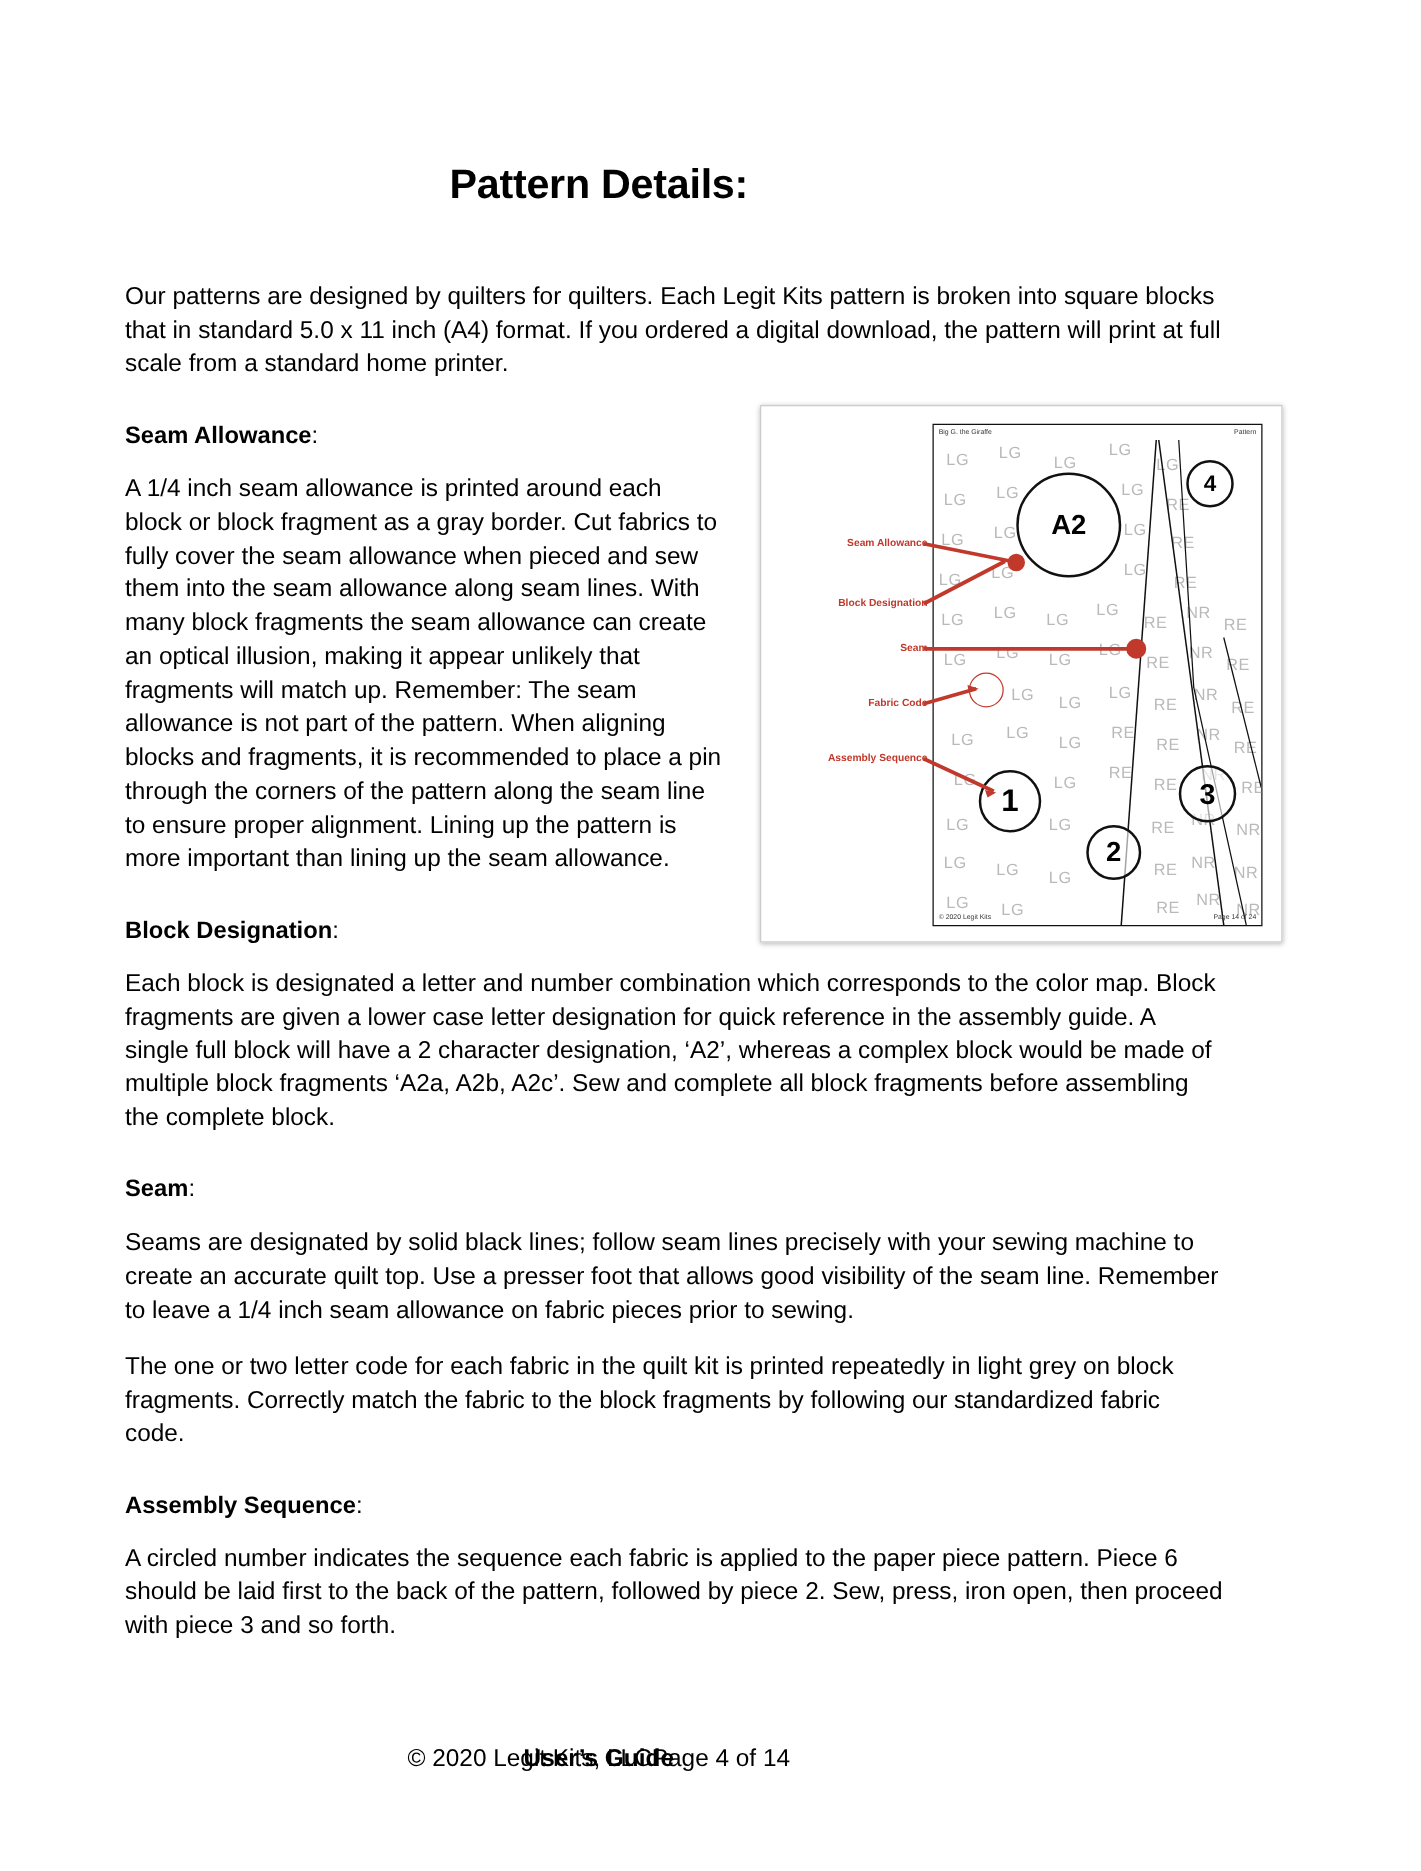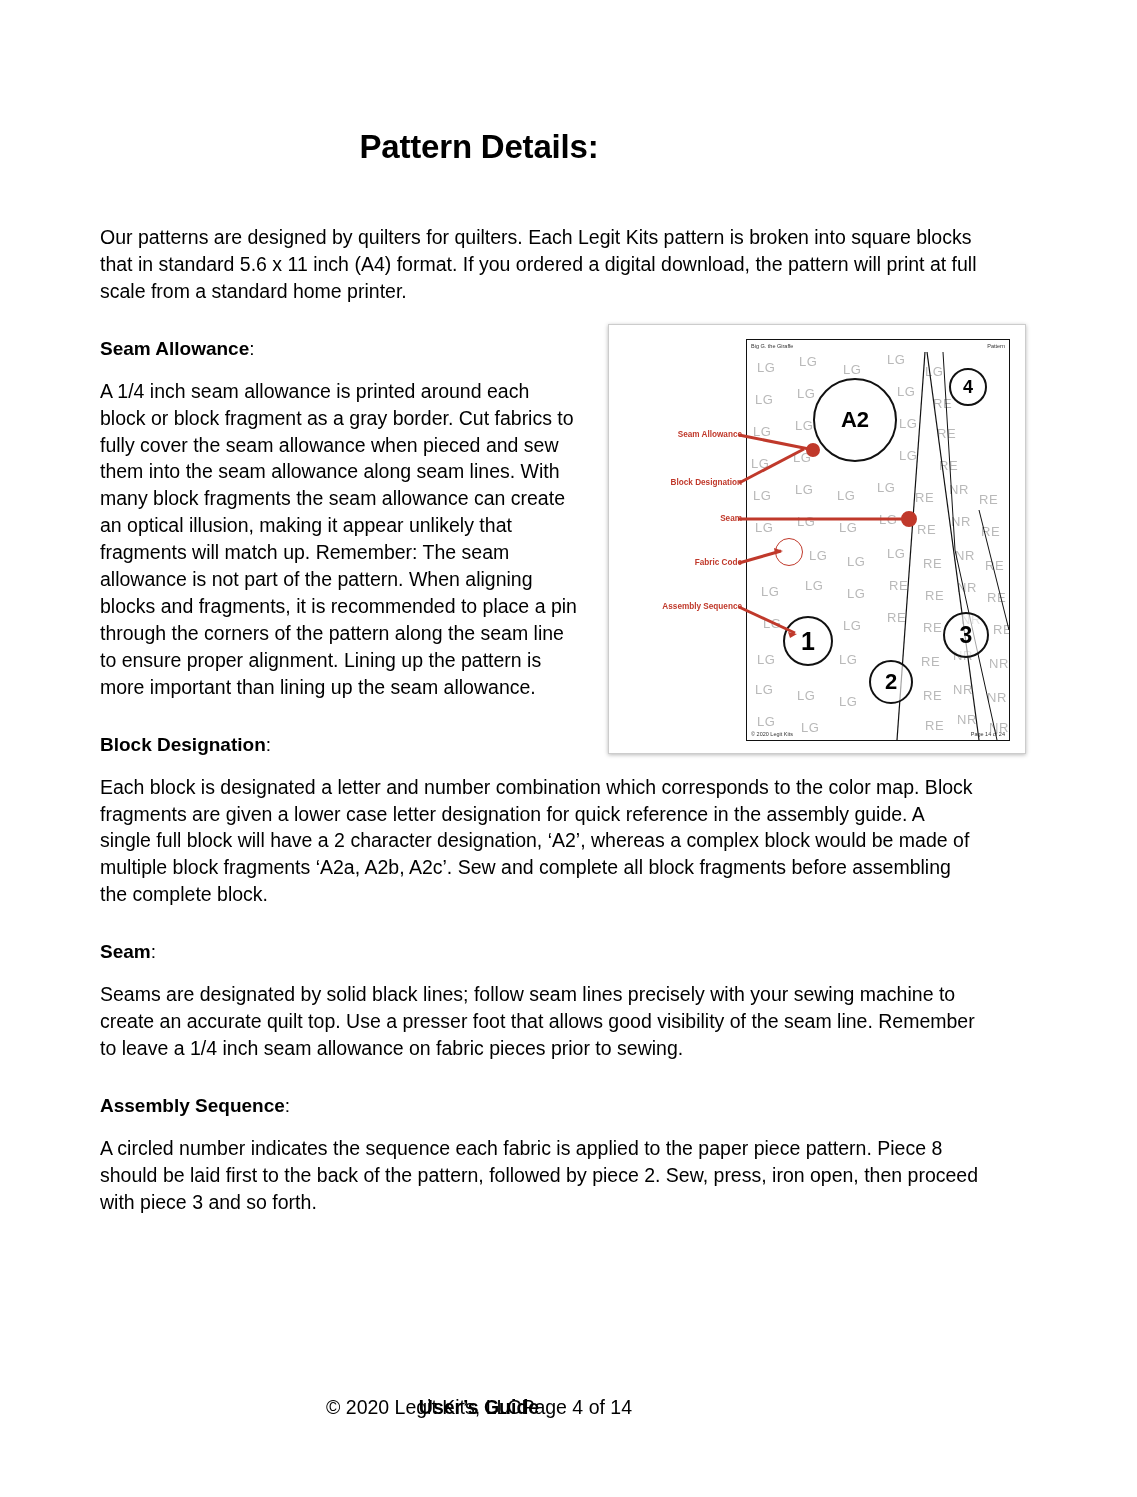--- a/index.html
+++ b/index.html
@@ -184,21 +184,21 @@
     font-weight: bold;
   }
 </style>
 </head>
 <body>
 
 <div class="page">
 
   <h1 class="doc-title">Pattern Details:</h1>
 
-  <p class="intro">Our patterns are designed by quilters for quilters.  Each Legit Kits pattern is broken into square blocks that in standard 5.6 x 11 inch (A4) format.  If you ordered a digital download, the pattern will print at full scale from a standard home printer.</p>
+  <p class="intro">Our patterns are designed by quilters for quilters.  Each Legit Kits pattern is broken into square blocks that in standard 5.0 x 11 inch (A4) format.  If you ordered a digital download, the pattern will print at full scale from a standard home printer.</p>
 
   <div class="figure">
     <div class="fig-inner">
 
       <div class="labels">
         <div class="fig-label" style="top:105px;">Seam Allowance</div>
         <div class="fig-label" style="top:153px;">Block Designation</div>
         <div class="fig-label" style="top:189px;">Seam</div>
         <div class="fig-label" style="top:233px;">Fabric Code</div>
         <div class="fig-label" style="top:277px;">Assembly Sequence</div>
@@ -318,23 +318,24 @@
 
   <div class="section-head"><span>Seam Allowance</span><span class="normal">:</span></div>
   <p class="body-text narrow">A 1/4 inch seam allowance is printed around each block or block fragment as a gray border.  Cut fabrics to fully cover the seam allowance when pieced and sew them into the seam allowance along seam lines.  With many block fragments the seam allowance can create an optical illusion, making it appear unlikely that fragments will match up.  Remember: The seam allowance is not part of the pattern.  When aligning blocks and fragments, it is recommended to place a pin through the corners of the pattern along the seam line to ensure proper alignment. Lining up the pattern is more important than lining up the seam allowance.</p>
 
   <div class="section-head"><span>Block Designation</span><span class="normal">:</span></div>
   <p class="body-text full">Each block is designated a letter and number combination which corresponds to the color map.  Block fragments are given a lower case letter designation for quick reference in the assembly guide.  A single full block will have a 2 character designation, ‘A2’, whereas a complex block would be made of multiple block fragments ‘A2a, A2b, A2c’.   Sew and complete all block fragments before assembling the complete block.</p>
 
   <div class="section-head"><span>Seam</span><span class="normal">:</span></div>
   <p class="body-text full">Seams are designated by solid black lines; follow seam lines precisely with your sewing machine to create an accurate quilt top.  Use a presser foot that allows good visibility of the seam line.  Remember to leave a 1/4 inch seam allowance on fabric pieces prior to sewing.</p>
 
+  <p class="body-text full">The one or two letter code for each fabric in the quilt kit is printed repeatedly in light grey on block fragments.  Correctly match the fabric to the block fragments by following our standardized fabric code.</p>
 
   <div class="section-head"><span>Assembly Sequence</span><span class="normal">:</span></div>
-  <p class="body-text full">A circled number indicates the sequence each fabric is applied to the paper piece pattern.  Piece 8 should be laid first to the back of the pattern, followed by piece 2.  Sew, press, iron open, then proceed with piece 3 and so forth.</p>
+  <p class="body-text full">A circled number indicates the sequence each fabric is applied to the paper piece pattern.  Piece 6 should be laid first to the back of the pattern, followed by piece 2.  Sew, press, iron open, then proceed with piece 3 and so forth.</p>
 
   <div class="footer">
     <span>© 2020 Legit Kits, LLC</span>
     <span class="center">User’s Guide</span>
     <span>Page 4 of 14</span>
   </div>
 
 </div>
 
 </body></html>

